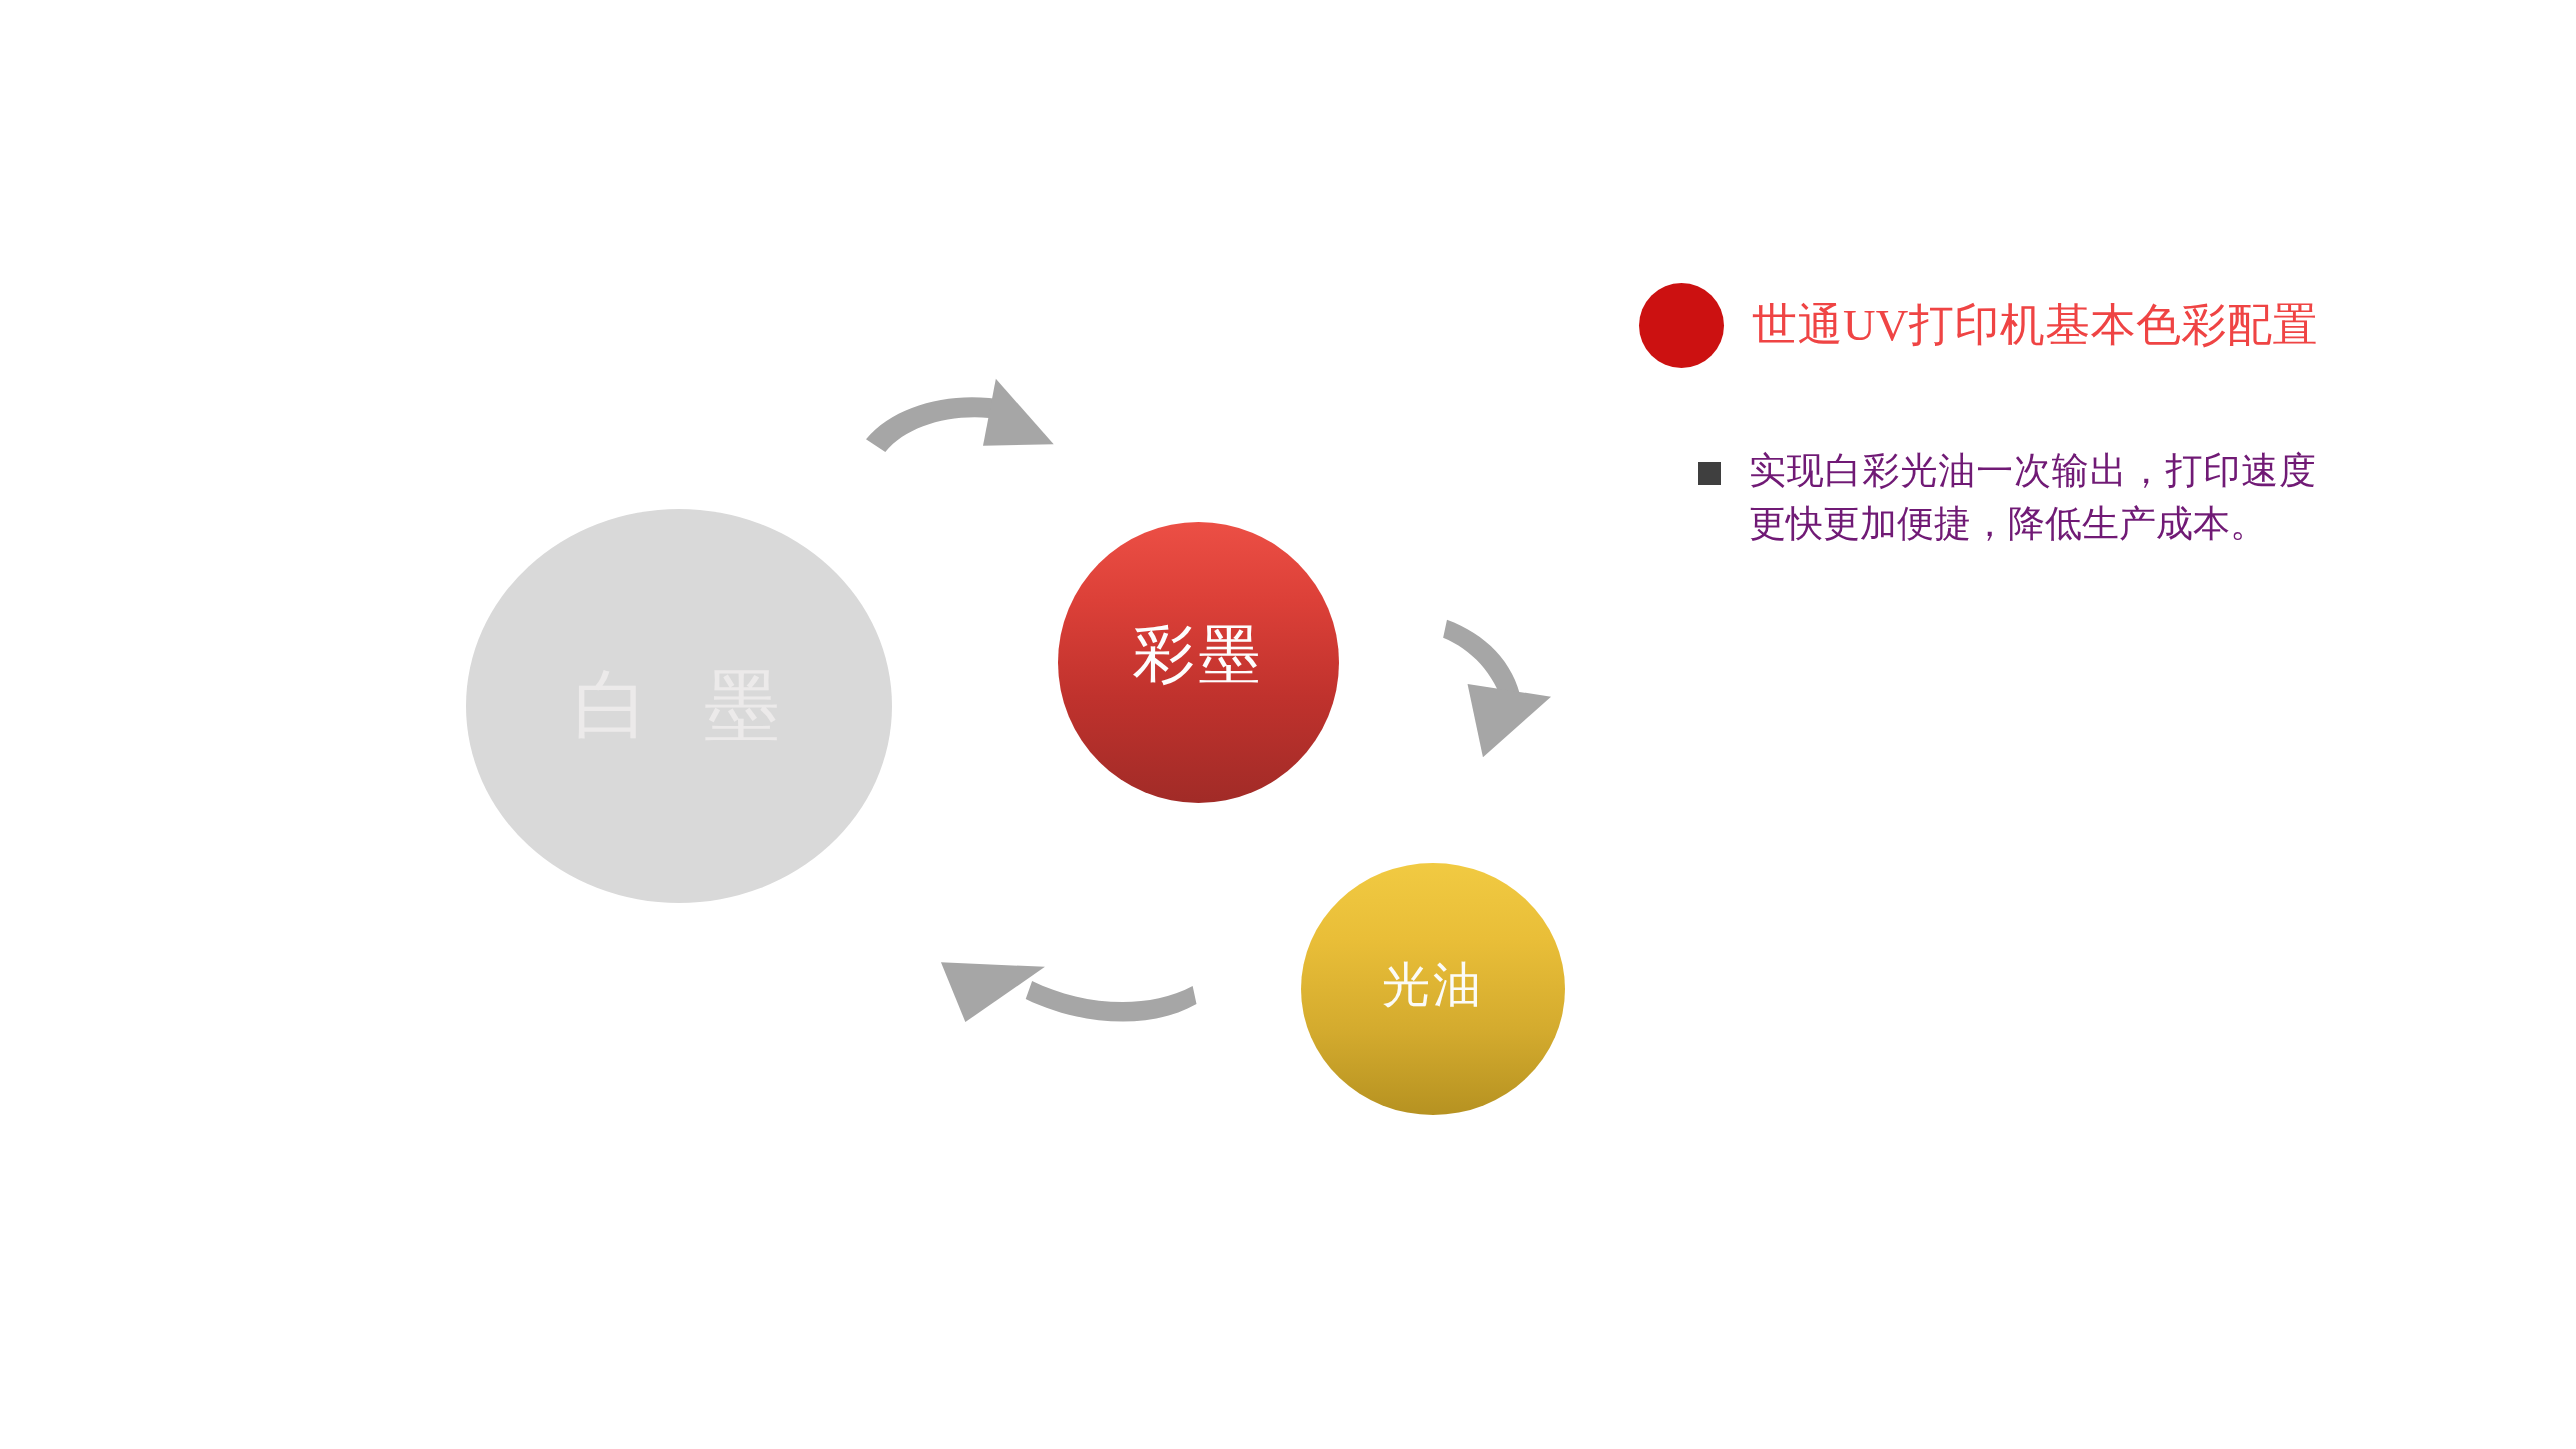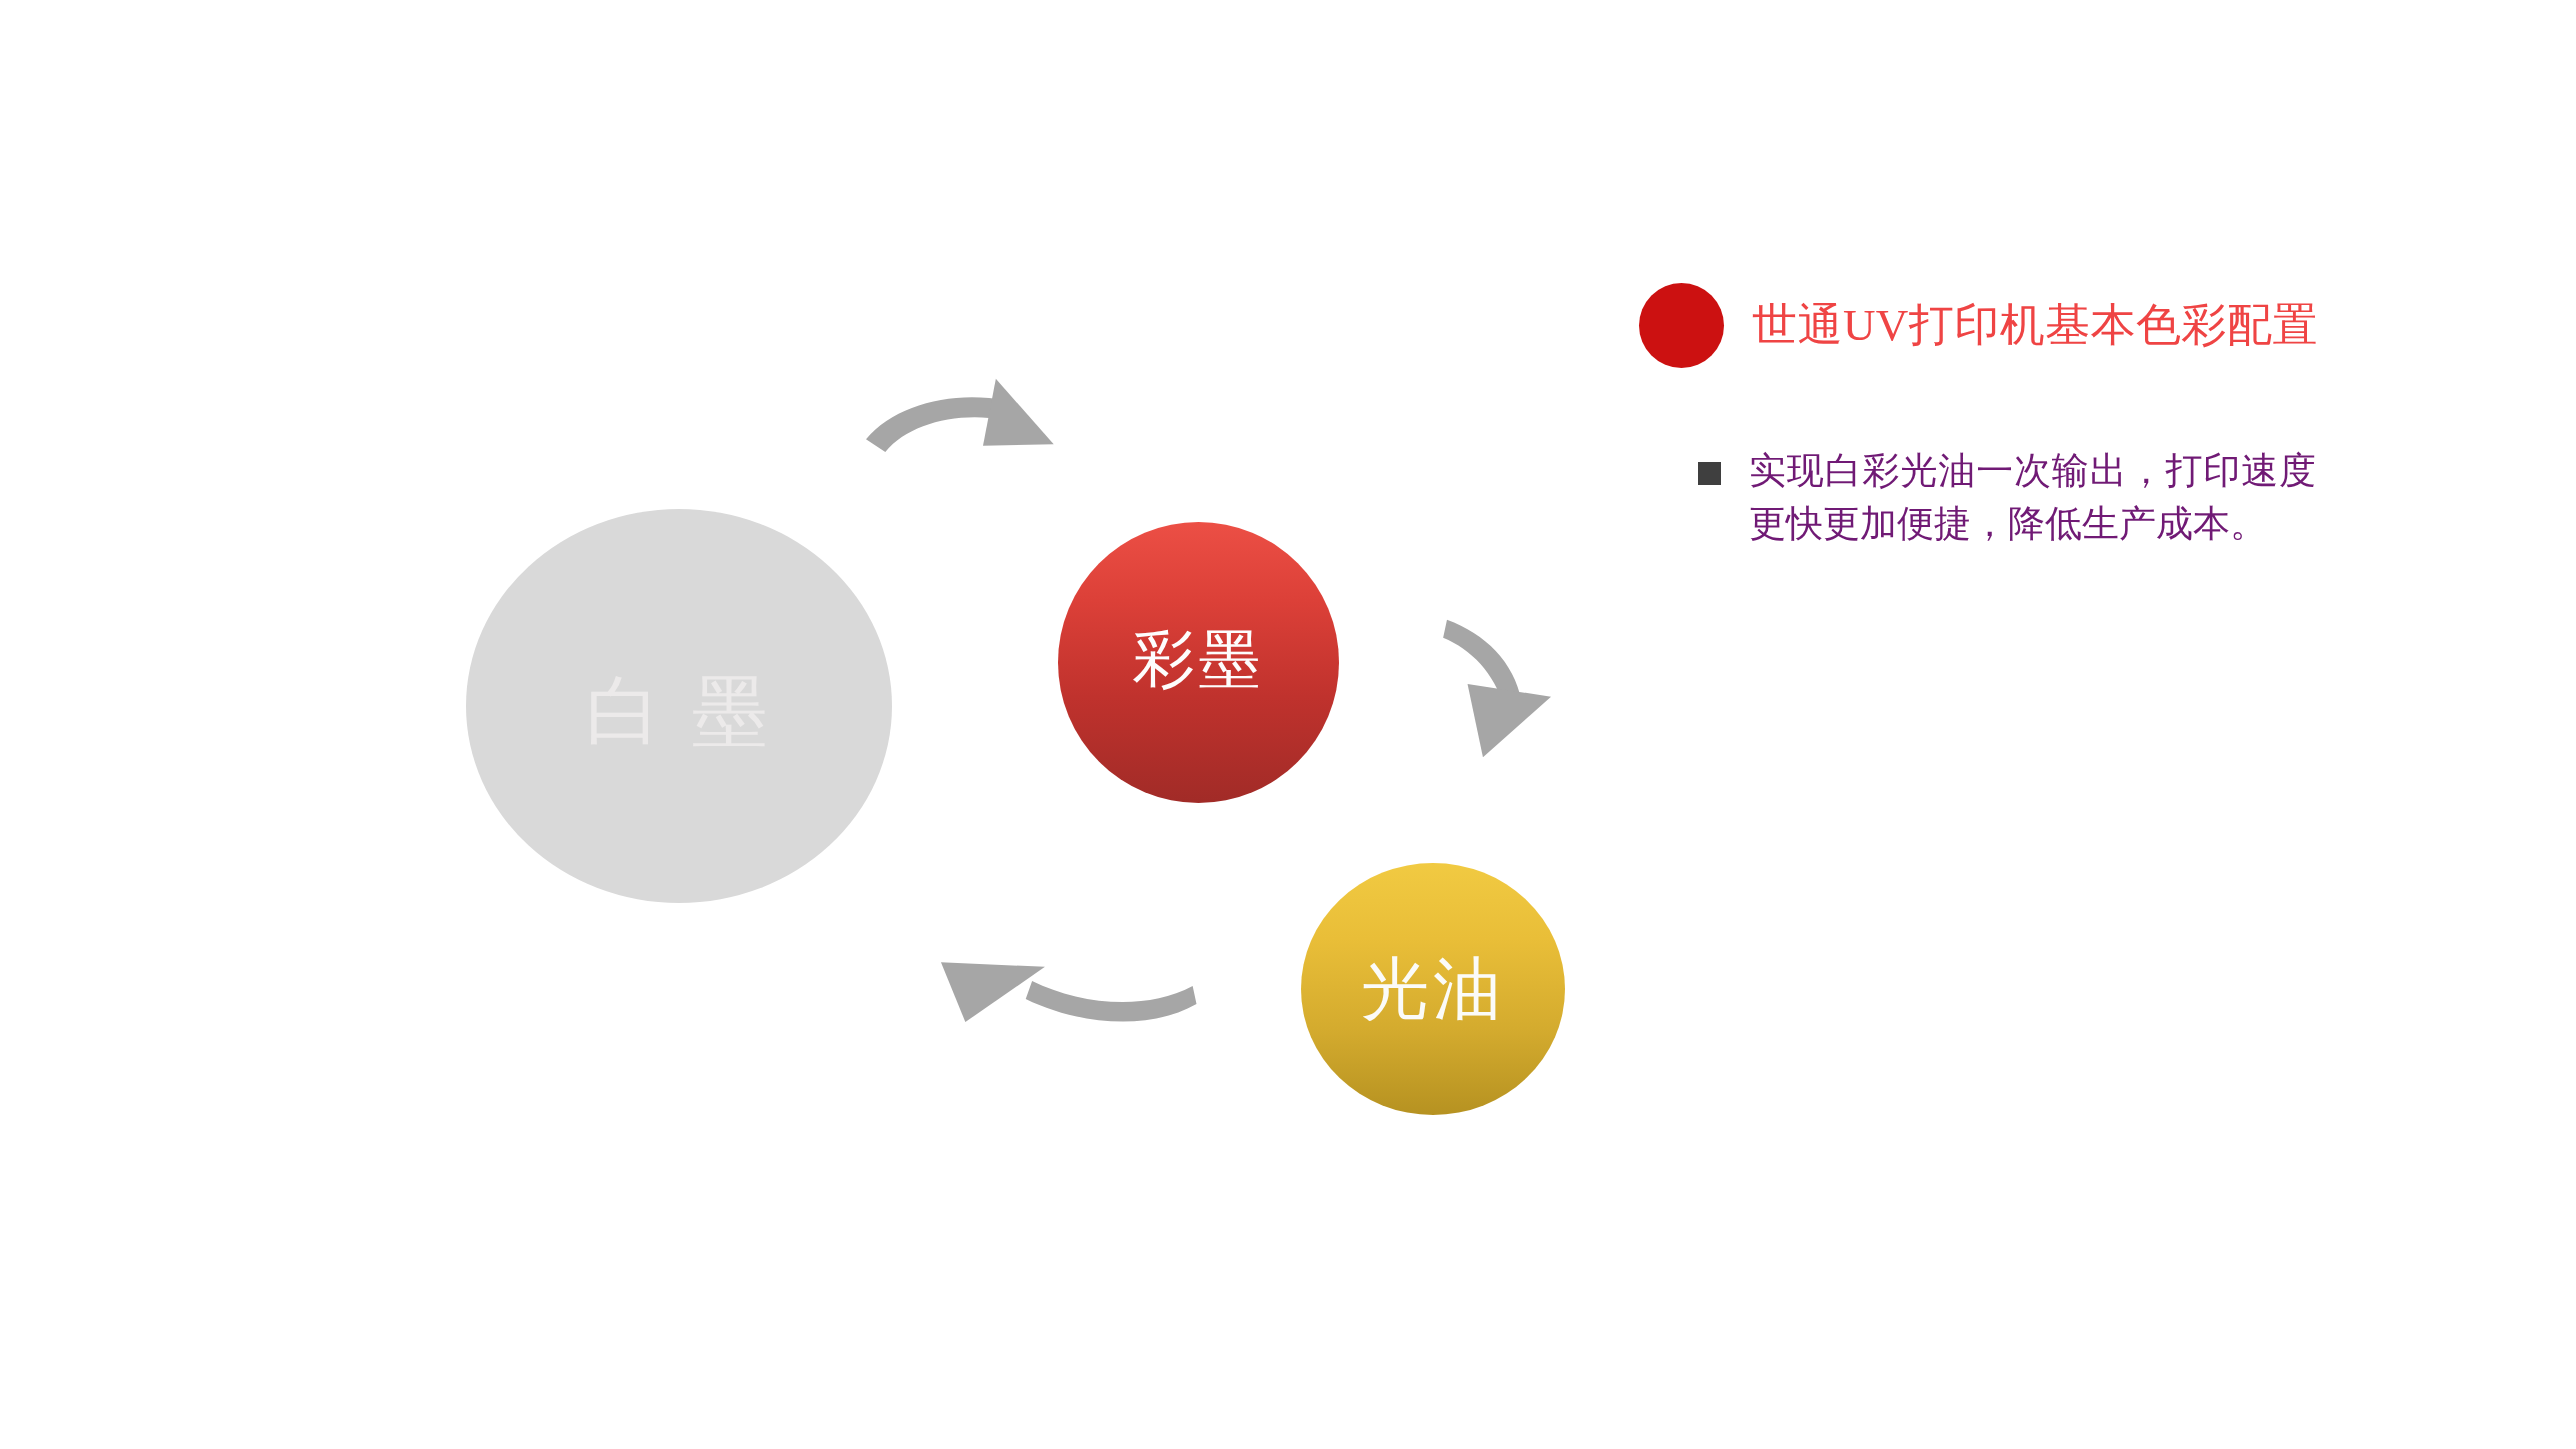--- a/index.html
+++ b/index.html
@@ -27,21 +27,21 @@
 
   .node-circle {
     position: absolute;
     border-radius: 50%;
     display: flex;
     align-items: center;
     justify-content: center;
     box-sizing: border-box;
   }
   .node-label {
-    font-family: Liberation Sans, sans-serif;
+    font-family: Liberation Mono, monospace;
     letter-spacing: 0.06em;
     white-space: nowrap;
     line-height: 1;
     text-align: right;
   }
 
   
   #node-white {
     left: 466px;
     top: 509px;
@@ -71,21 +71,21 @@
 
   
   #node-varnish {
     left: 1301px;
     top: 863px;
     width: 264px;
     height: 252px;
     background: linear-gradient(180deg, #f1ca42 0%, #e9be38 30%, #d4ab2e 66%, #b69221 100%);
   }
   #node-varnish .node-label {
-    font-size: 68px;
+    font-size: 48px;
     color: #fbfbf8;
     transform: translateY(-1.3px);
   }
 
   .arrow-svg {
     position: absolute;
     overflow: visible;
   }
   #arrow-top    { left: 857px; top: 367px;  width: 270px; height: 129px; }
   #arrow-right  { left: 1443px; top: 612px;  width: 148px; height: 167px; }

